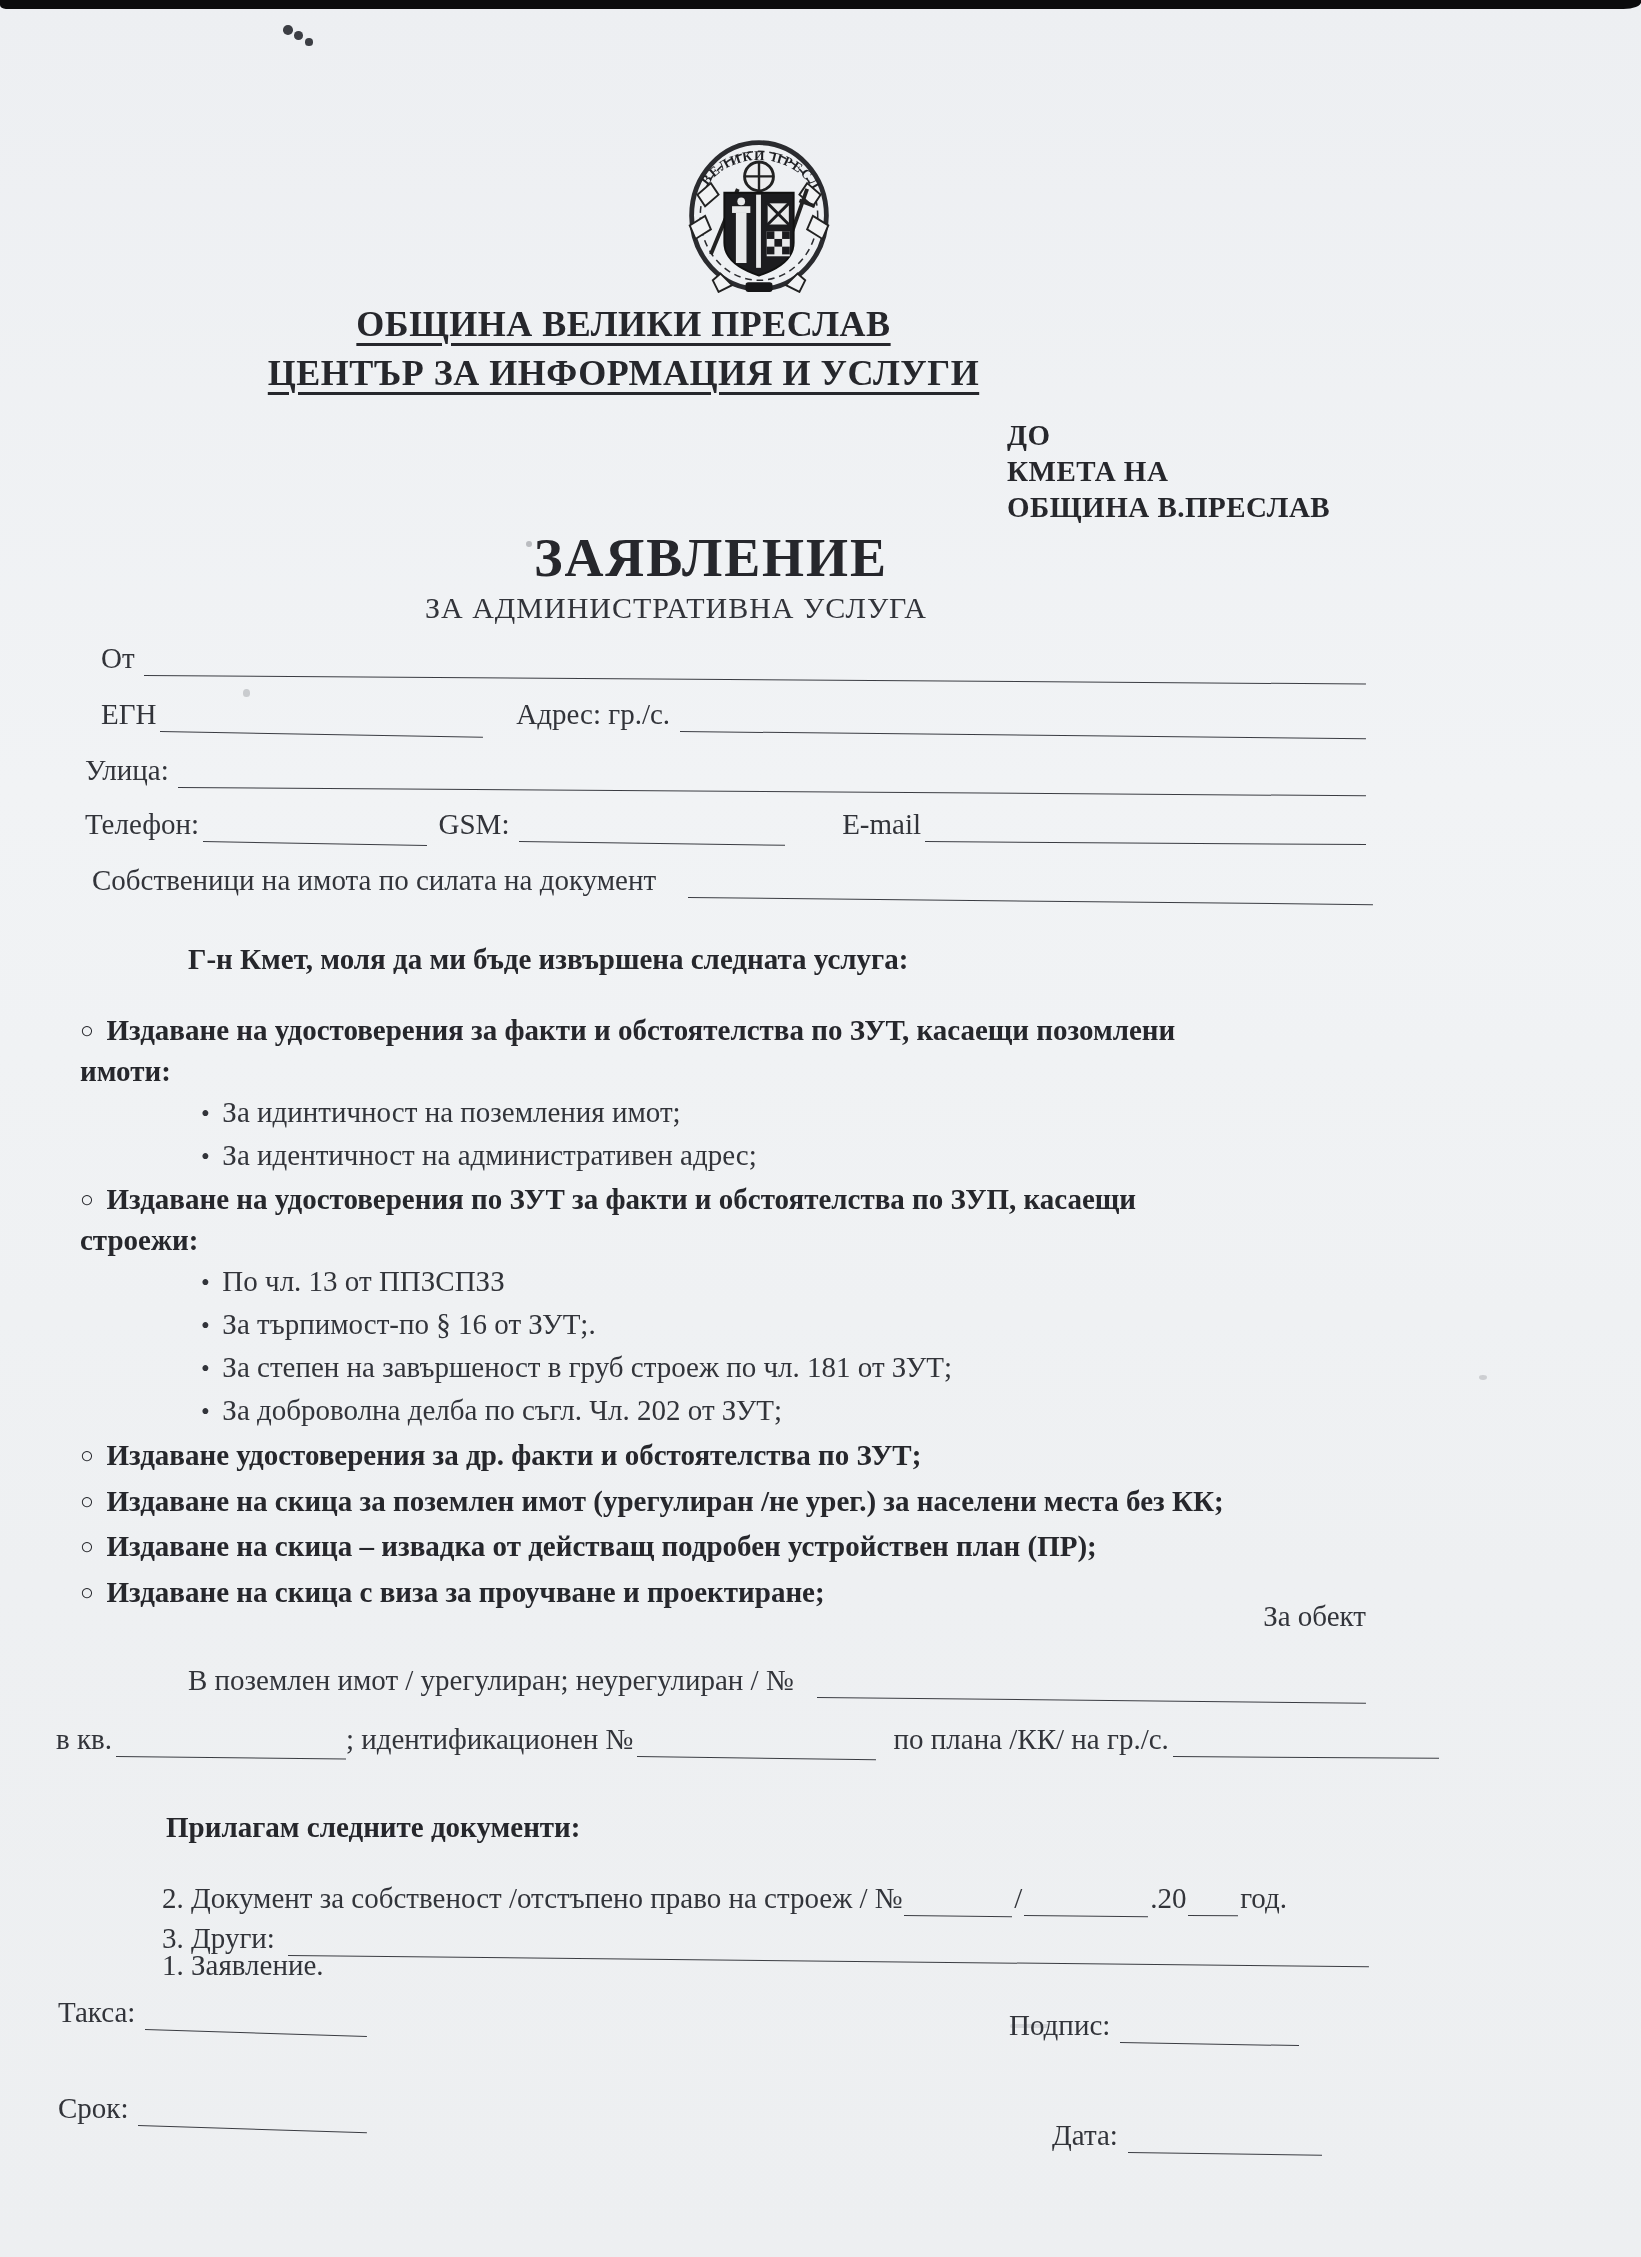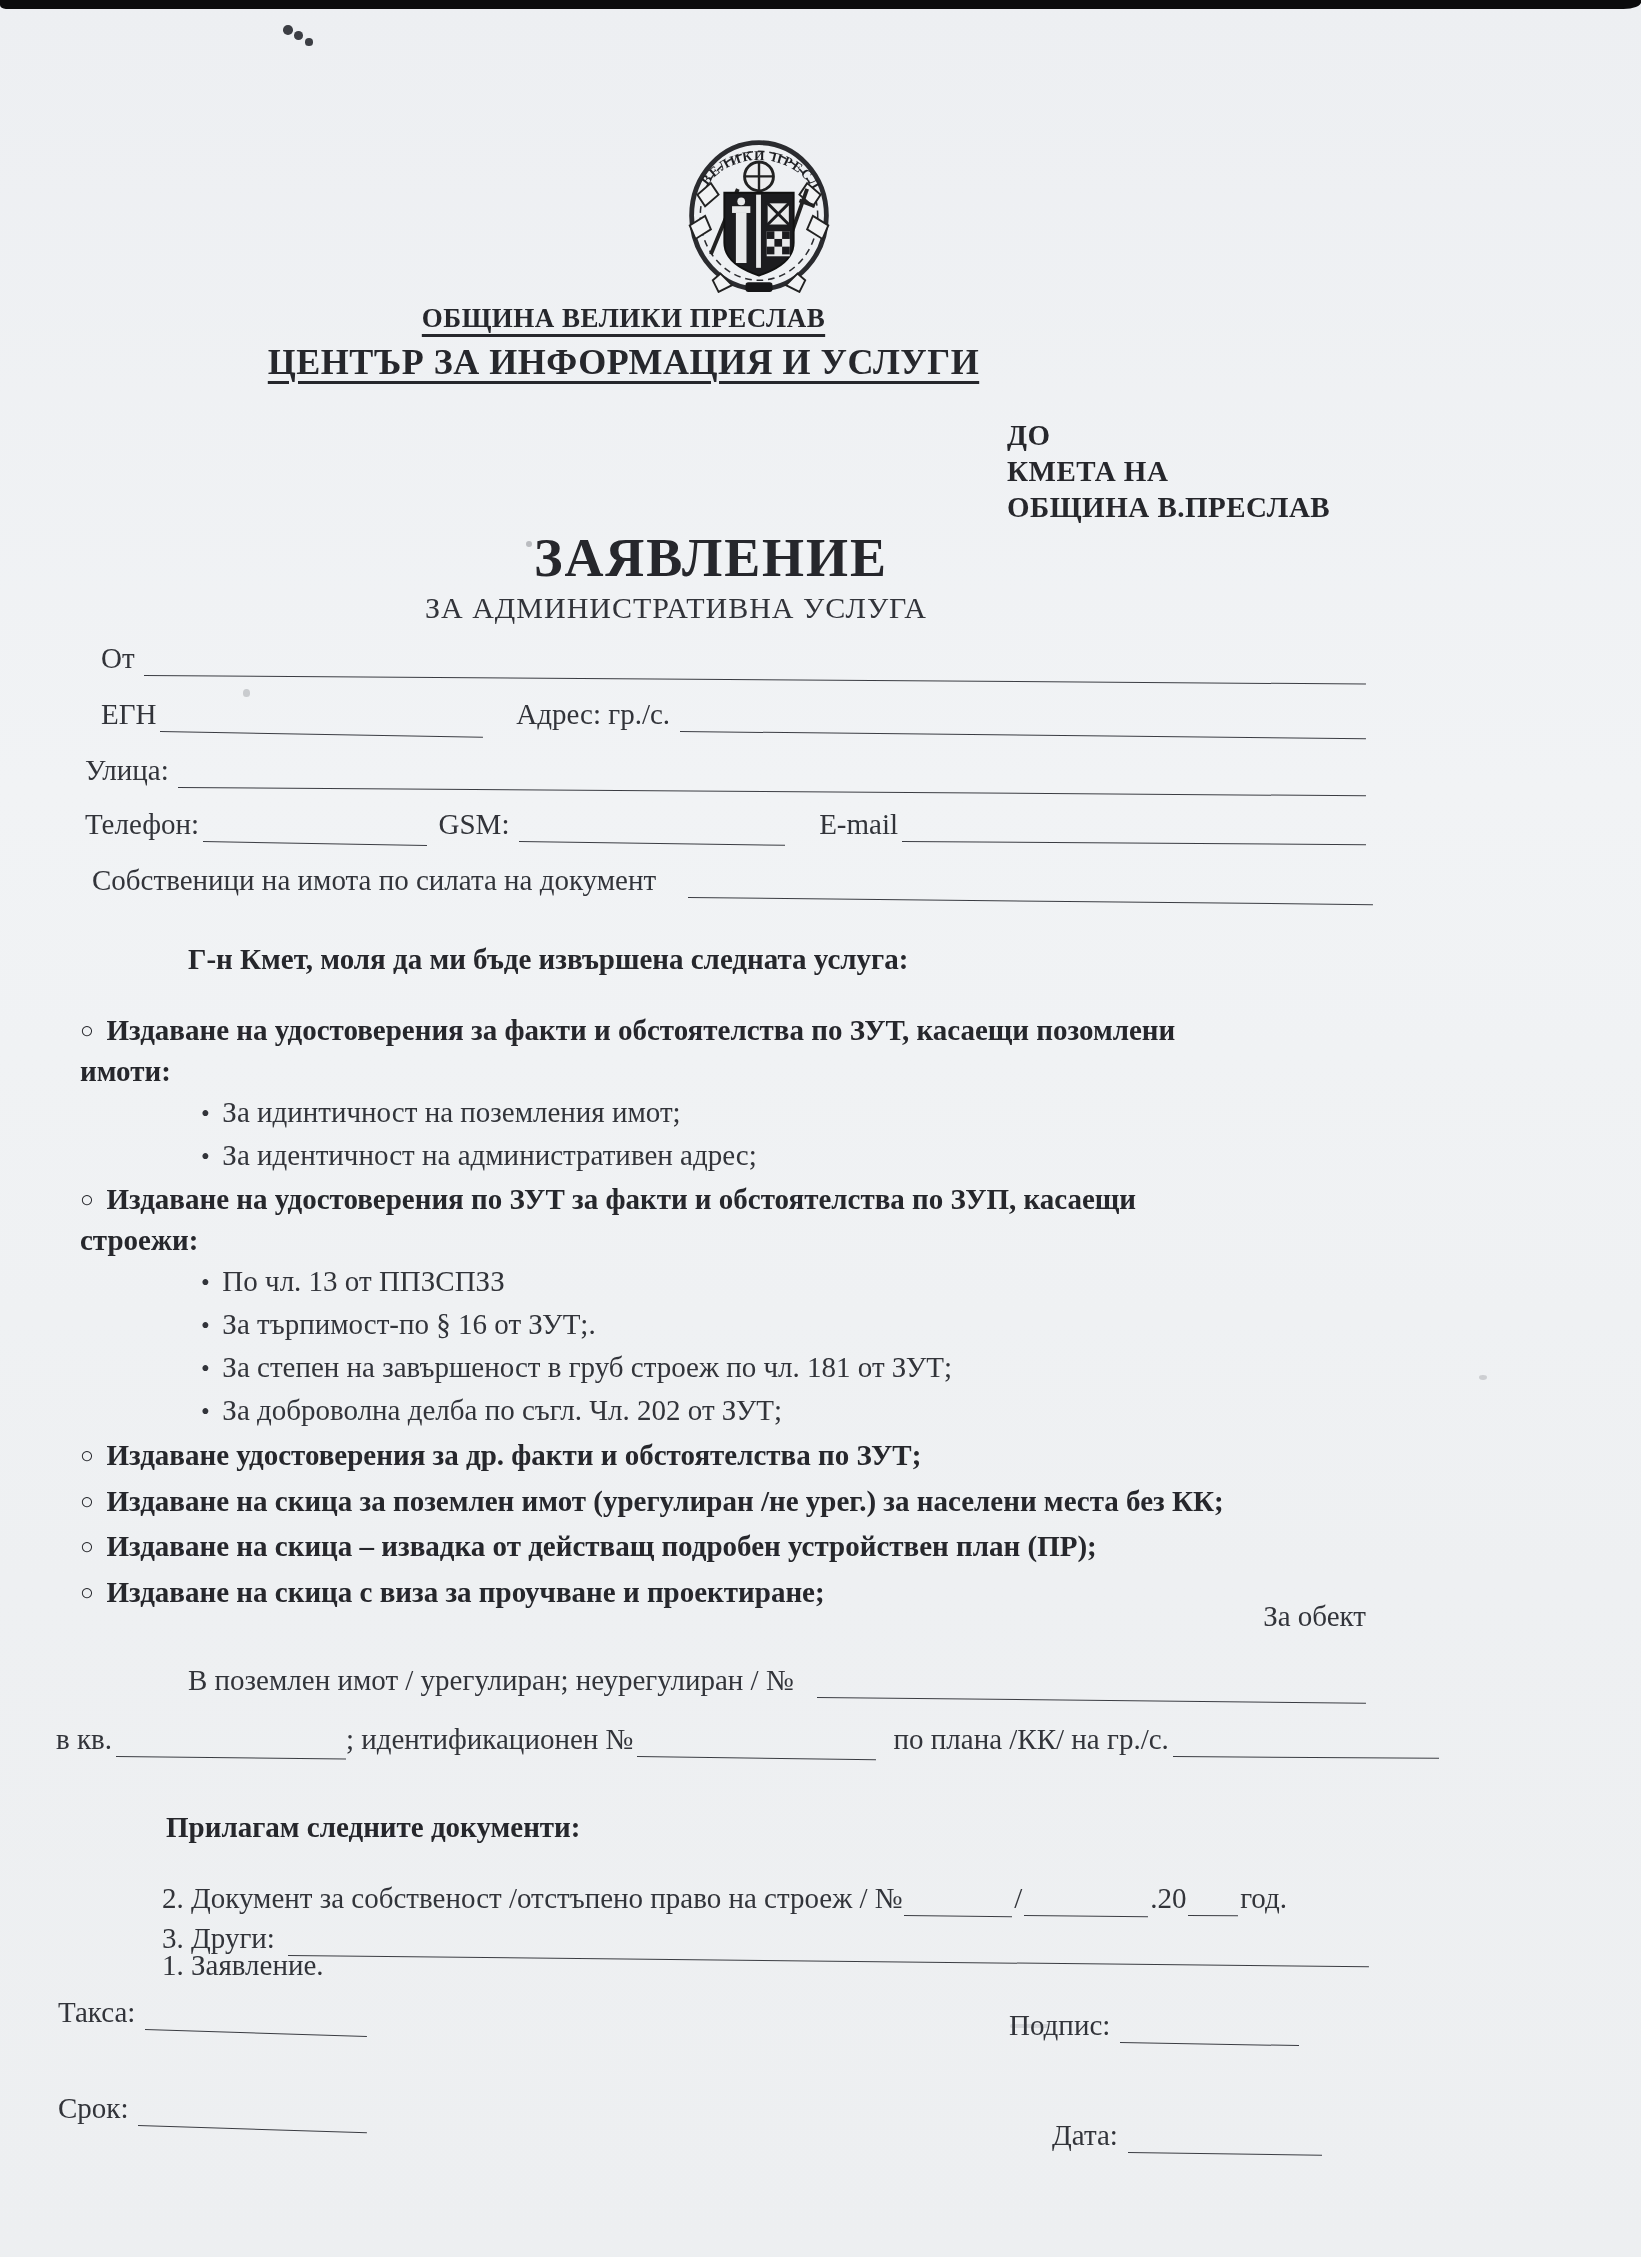--- a/index.html
+++ b/index.html
@@ -20,21 +20,21 @@
     background:#0c0c0d;border-radius:0 0 17.4px 5.8px / 0 0 6.8px 3.9px;}
   .dots span{position:absolute;background:#3c3e44;border-radius:50%;}
   .dots .d1{left:283px;top:25px;width:9.7px;height:9.7px;}
   .dots .d2{left:294px;top:31px;width:8.7px;height:8.7px;}
   .dots .d3{left:305px;top:38px;width:7.7px;height:7.7px;}
   .speck{position:absolute;background:#8e9096;border-radius:50%;opacity:.55;}
   
   .logo{position:absolute;left:682px;top:131px;width:154px;height:162px;}
   
   .org{position:absolute;top:303px;left:0;width:1247px;text-align:center;color:var(--ink-strong);}
-  .org .l1{font-size:27px;font-weight:bold;letter-spacing:0.5px;
+  .org .l1{font-size:36px;font-weight:bold;letter-spacing:0.5px;
     text-decoration:underline;text-decoration-thickness:2.9px;text-underline-offset:6.8px;}
   .org .l2{margin-top:6.8px;font-size:36px;font-weight:bold;letter-spacing:0.5px;
     text-decoration:underline;text-decoration-thickness:2.9px;text-underline-offset:6.8px;}
   .addressee{position:absolute;left:1007px;top:417px;font-size:29px;font-weight:bold;
     line-height:36px;color:var(--ink-strong);letter-spacing:0.5px;}
   .title-main{position:absolute;top:527px;left:534px;font-size:54px;font-weight:bold;
     letter-spacing:1.9px;color:var(--ink-strong);}
   .title-sub{position:absolute;top:591px;left:425px;font-size:30px;letter-spacing:1px;}
   
   .row{position:absolute;display:flex;align-items:flex-end;font-size:29px;line-height:35px;}
@@ -140,21 +140,21 @@
   <div class="row" style="left:85px;top:753px;width:1281px;">
     <span class="lbl">Улица:</span>
     <span class="blank r04"></span>
   </div>
 
   <div class="row" style="left:85px;top:807px;width:1281px;">
     <span class="lbl">Телефон:</span>
     <span class="blank fix r10" style="width:224px;margin-left:3.9px;"></span>
     <span class="lbl" style="margin-left:11.6px;">GSM:</span>
     <span class="blank fix r08" style="width:266px;"></span>
-    <span class="lbl" style="margin-left:34px;">E-mail</span>
+    <span class="lbl" style="margin-left:57px;">E-mail</span>
     <span class="blank r04" style="margin-left:3.9px;"></span>
   </div>
 
   <div class="row" style="left:92px;top:863px;width:1281px;gap:16px;">
     <span class="lbl">Собственици на имота по силата на документ</span>
     <span class="blank r06" style="margin-left:15.4px;"></span>
   </div>
 
   <div class="row bold" style="left:188px;top:942px;">
     <span class="lbl">Г-н Кмет, моля да ми бъде извършена следната услуга:</span>

